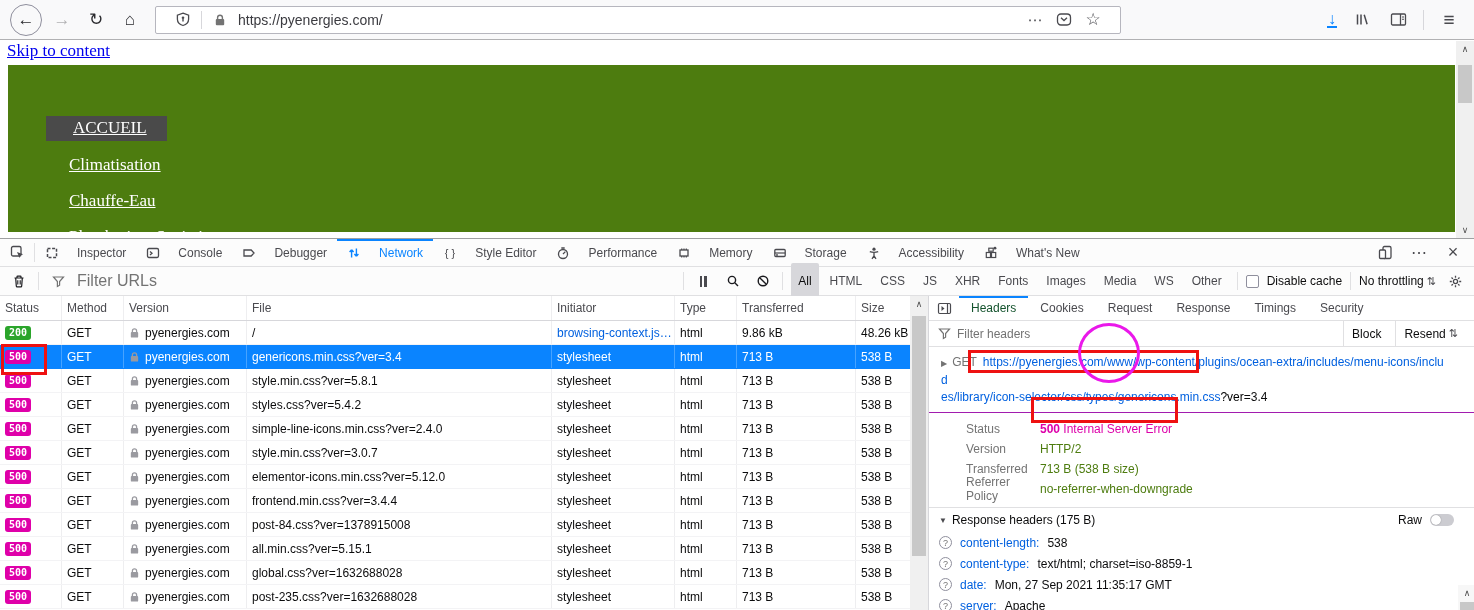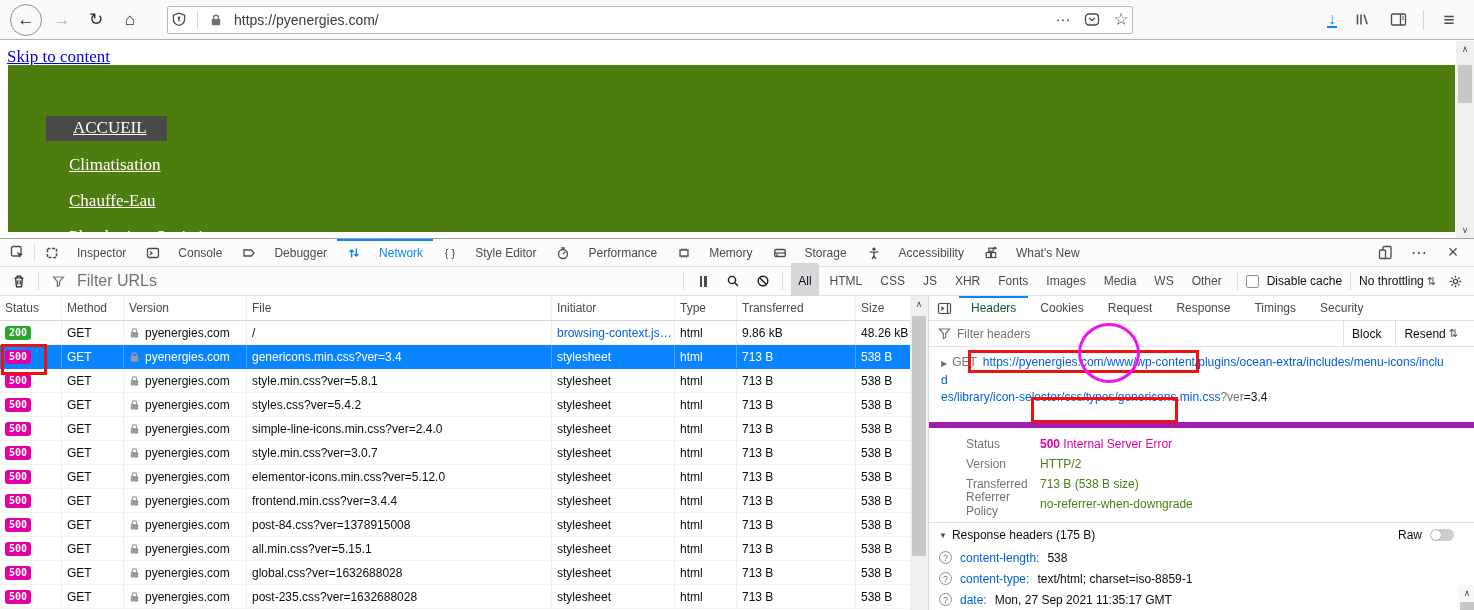--- a/index.html
+++ b/index.html
@@ -8,35 +8,35 @@
   #screen { position:relative; width:1474px; height:610px; background:#fff; }
 
   
   #chrome { position:absolute; left:0; top:0; width:1474px; height:40px;
     background:#f9f9fa; border-bottom:1px solid #b1b1b3;
     display:flex; align-items:center; padding:0 10px; gap:6px; }
   .nav-btn { width:28px; height:28px; display:flex; align-items:center; justify-content:center;
     font-size:17px; color:#2a2a2e; border-radius:3px; flex:0 0 auto; }
   .nav-btn.circled { border:1px solid #8f8f9d; border-radius:50%; width:32px; height:32px; }
   .nav-btn.disabled { color:#b1b1b3; }
-  #urlbar { margin-left:17px; width:966px; height:28px; background:#fff;
+  #urlbar { margin-left:5px; width:966px; height:28px; background:#fff;
     border:1px solid #b6b6be; border-radius:2px; display:flex; align-items:center;
-    padding:0 0; gap:7px; flex:0 0 auto; }
+    padding:0 16px; gap:7px; flex:0 0 auto; }
   #urlbar .divider { width:1px; height:18px; background:#d7d7db; }
   #url-text { font-size:14px; color:#3b3b40; flex:1 1 auto; white-space:nowrap; overflow:hidden; }
   .bar-icon { display:flex; align-items:center; justify-content:center; width:22px; height:22px;
     color:#4a4a4f; font-size:15px; flex:0 0 auto; }
   .chrome-right { display:flex; align-items:center; gap:14px; margin-left:auto; padding-right:4px; }
   .dl-icon { color:#0a84ff; font-size:16px; font-weight:bold; border-bottom:2px solid #0a84ff;
     line-height:14px; padding:0 1px; }
   .chrome-sep { width:1px; height:20px; background:#d7d7db; }
 
   
   #page { position:absolute; left:0; top:41px; width:1474px; height:197px; background:#fff; }
-  #skip-link { position:absolute; left:7px; top:6px; font-family:"Liberation Serif", serif;
+  #skip-link { position:absolute; left:7px; top:0; font-family:"Liberation Serif", serif;
     font-size:17px; color:#0000ee; text-decoration:underline; }
   #hero { position:absolute; left:8px; top:24px; width:1447px; height:167px; background:#4d7c0f; }
   .hero-link { display:block; font-family:"Liberation Serif", serif; font-size:17px;
     color:#fff; text-decoration:underline; margin:12px 0 0 57px; width:max-content;
     padding:2px 4px; }
   .hero-link.first { margin-top:51px; margin-left:38px; padding:2px 20px 3px 27px; background:#4a4a4a; }
 
   
   .scrollbar { position:absolute; background:#f0f0f0; }
   #page-scroll { right:0; top:0; width:18px; height:197px; }
@@ -104,25 +104,25 @@
   .det-tab { display:flex; align-items:center; padding:0 12px; color:#4a4a4f; position:relative; }
   .det-tab.selected { color:#14532d; }
   .det-tab.selected::before { content:""; position:absolute; left:0; right:0; top:0;
     height:2px; background:#0a84ff; }
   #det-filter-row { display:flex; height:26px; align-items:center; border-bottom:1px solid #e0e0e2;
     padding:0 8px; gap:6px; }
   #filter-headers { border:none; outline:none; background:transparent; font-size:12px; flex:1; }
   #filter-headers::placeholder { color:#737373; }
   .det-btn { color:#0c0c0d; padding:0 8px; border-left:1px solid #e0e0e2;
     height:100%; display:flex; align-items:center; }
-  #req-line { padding:7px 26px 16px 12px; border-bottom:6px solid #a21caf; line-height:17px; }
+  #req-line { padding:7px 26px 6px 12px; border-bottom:1px solid #a21caf; line-height:17px; }
   .tri { color:#737373; font-size:8px; margin-right:5px; }
   .req-method { color:#737373; margin-right:6px; }
   .req-url { color:#0060df; word-break:break-all; }
-  .q-key { color:#737373; }
+  .q-key { color:#000000; }
   .q-val { color:#0c0c0d; }
   #status-block { padding:6px 0 8px; border-bottom:1px solid #e0e0e2; }
   .sfield { display:flex; height:20px; align-items:center; }
   .sfield .lbl { width:69px; margin-left:37px; color:#737373; flex:0 0 auto; }
   .sfield .val { color:#4d7c0f; margin-left:0; padding:2px 5px; }
   .sfield .val.error { color:#dd00a9; }
   .sfield .val.error b { font-weight:bold; }
   #resp-head-title { display:flex; align-items:center; height:24px; padding:0 20px 0 10px; }
   #resp-head-title .tri { font-size:8px; color:#4a4a4f; }
   #raw-wrap { margin-left:auto; display:flex; align-items:center; gap:8px; }

